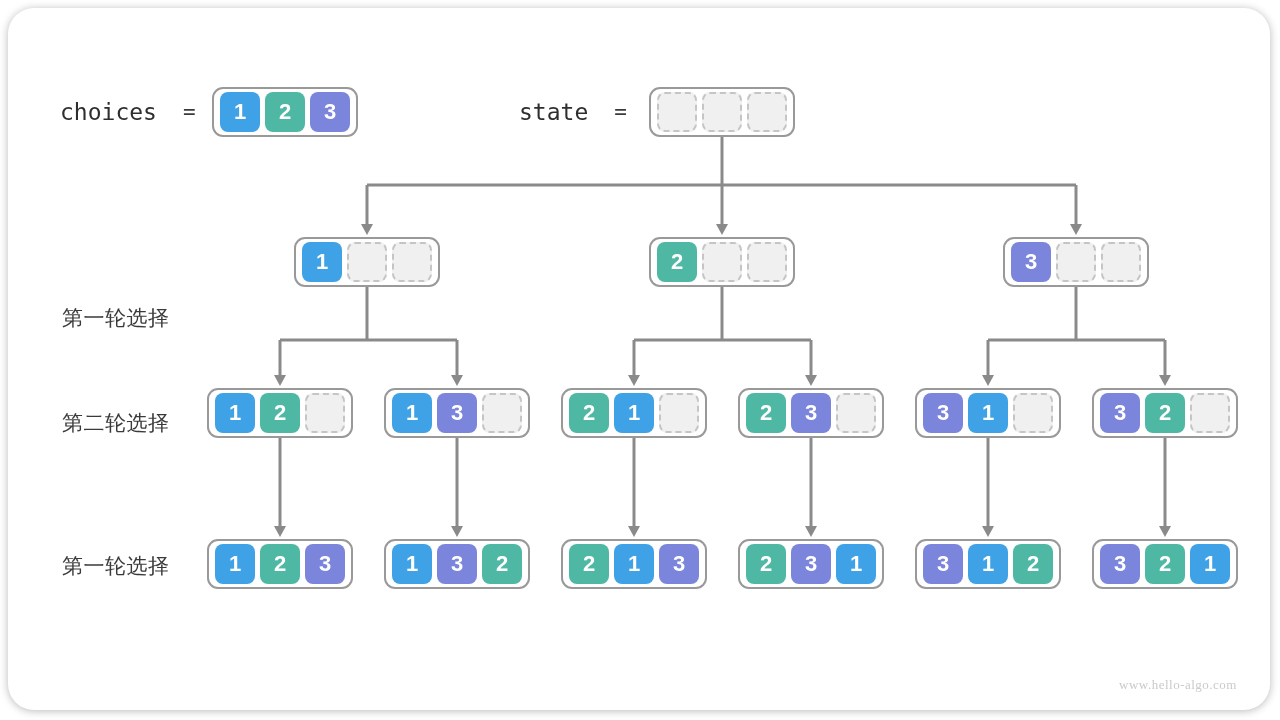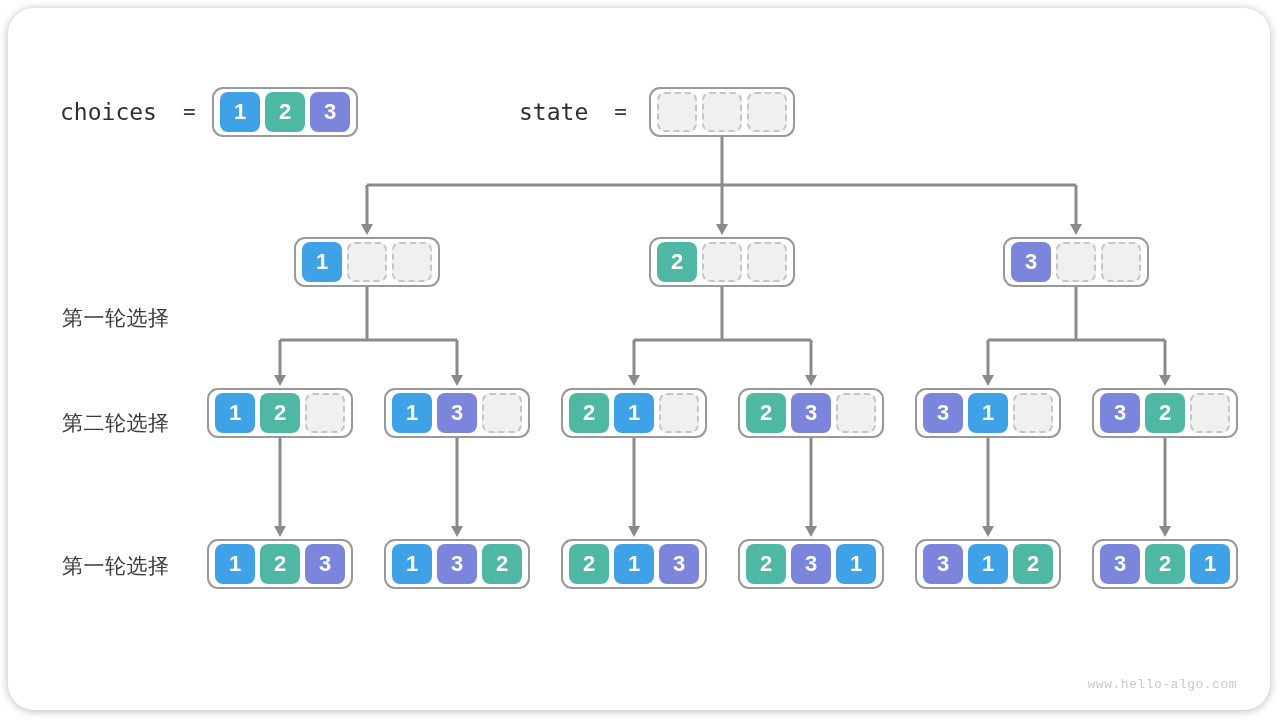--- a/index.html
+++ b/index.html
@@ -84,21 +84,21 @@
     font-size: 21px;
     color: #3a3a3a;
     letter-spacing: 0.5px;
     white-space: nowrap;
   }
   .watermark {
     position: absolute;
     right: 43px;
     top: 677px;
     z-index: 2;
-    font-family: Liberation Mono, monospace;
+    font-family: Liberation Serif, serif;
     font-size: 13px;
     color: #cacaca;
     letter-spacing: 0.5px;
   }
 </style>
 </head>
 <body>
 
 <div class="stage">
   <div class="card"></div>

